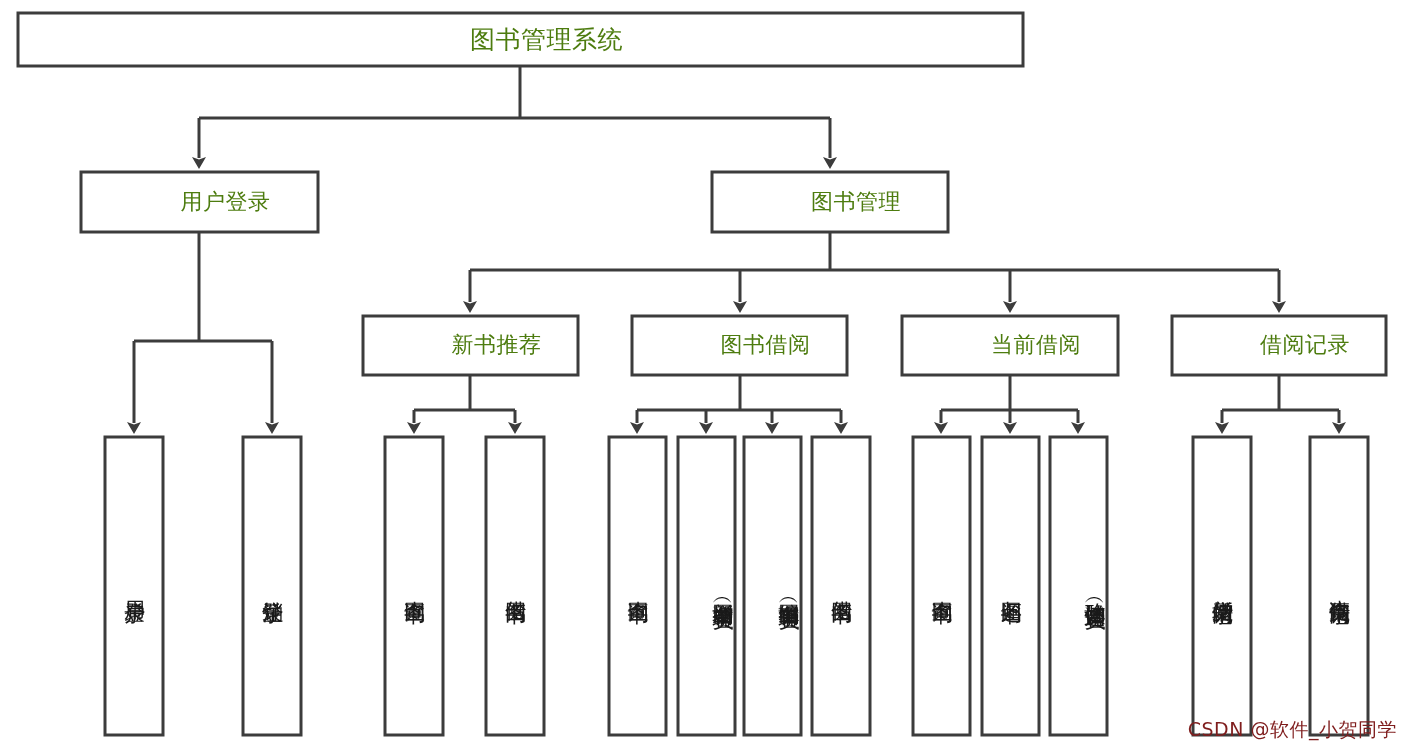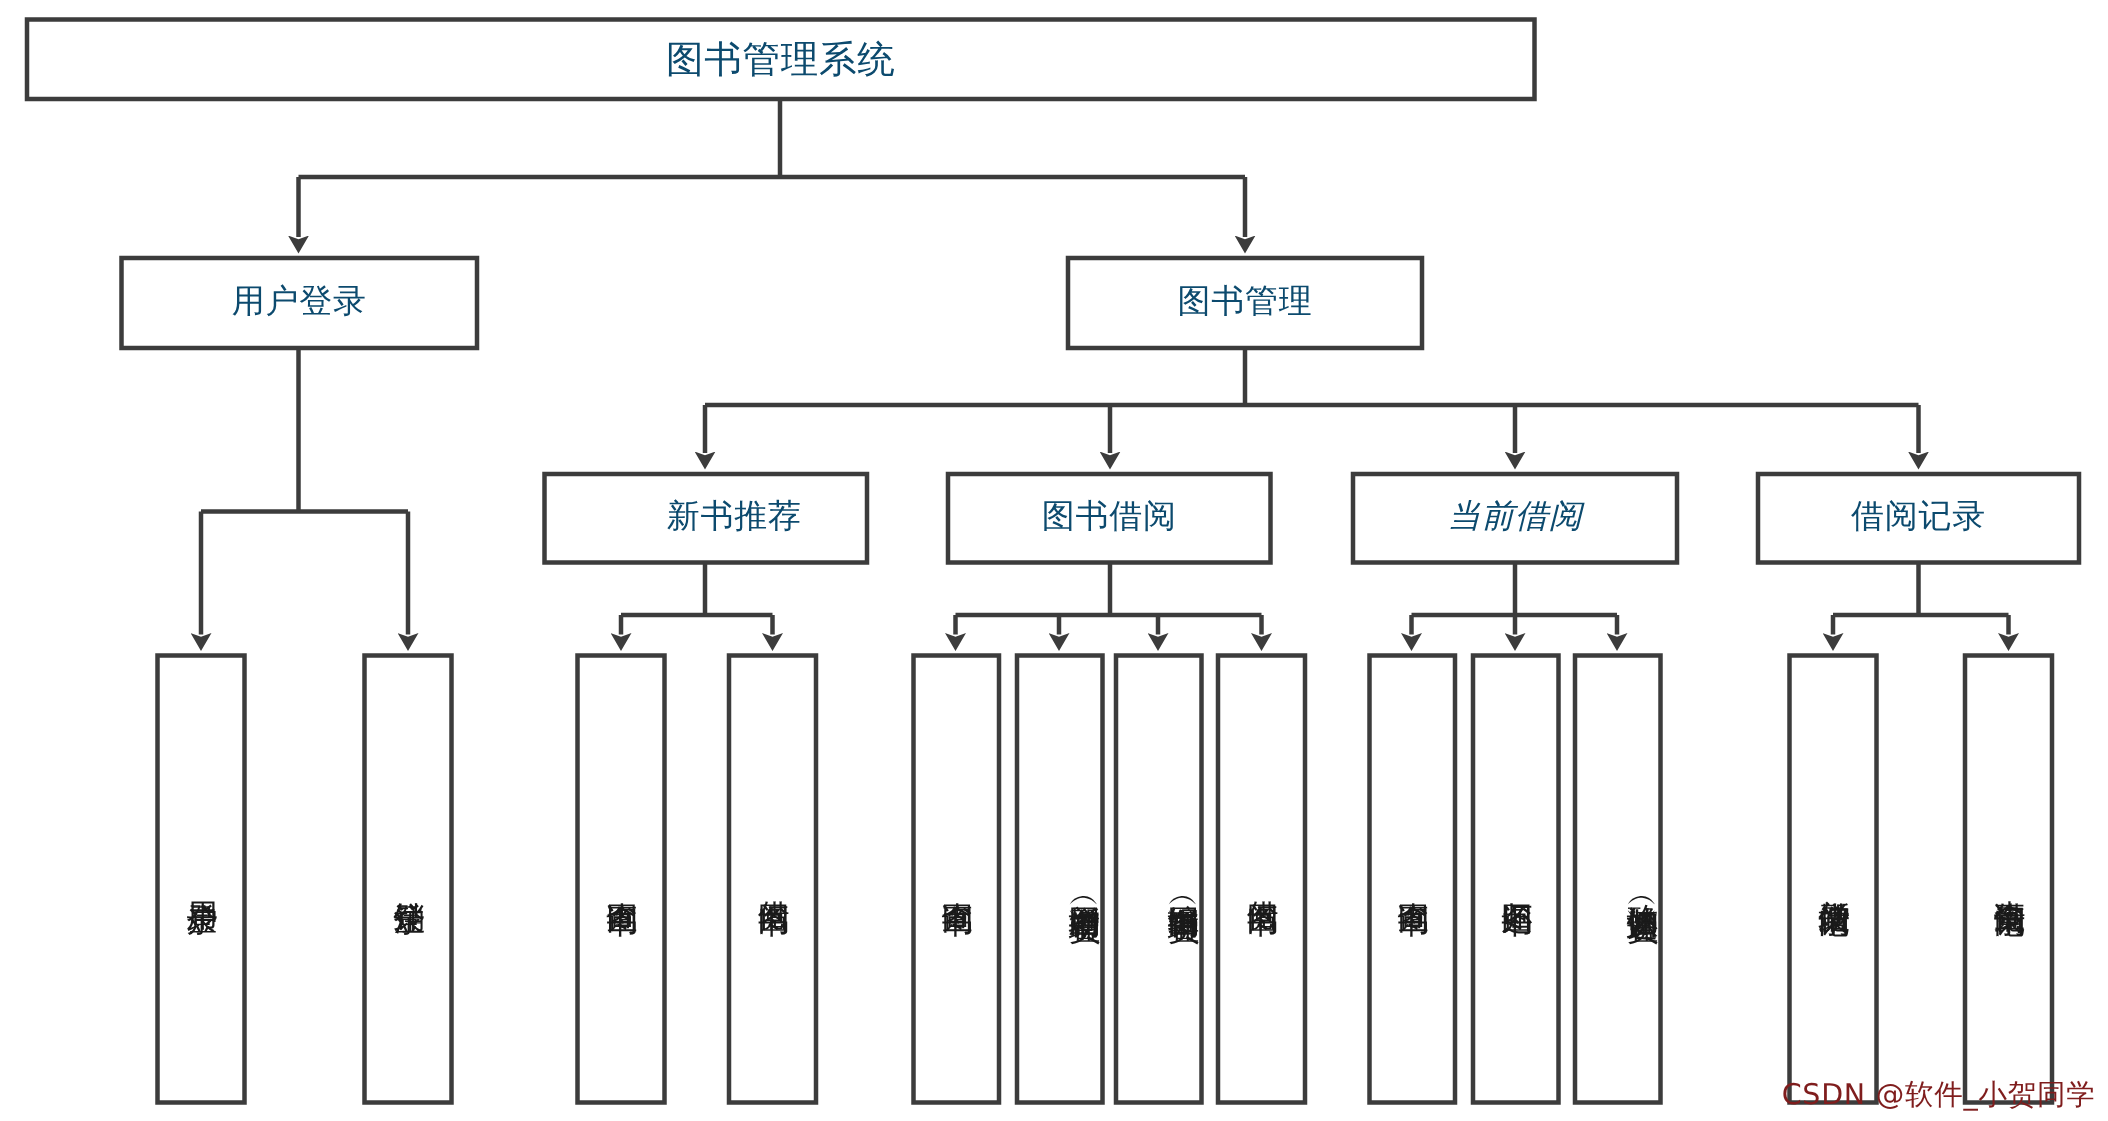--- a/index.html
+++ b/index.html
@@ -41,26 +41,27 @@
   }
   .arrow-head {
     fill: #3c3c3c;
     stroke: none;
   }
   .node-label-h {
     position: absolute;
     display: flex;
     align-items: center;
     justify-content: center;
-    color: #0c4a6e;
+    color: #4d7c0f;
     font-size: 22px;
     line-height: 1.1;
     letter-spacing: 0.5px;
     white-space: nowrap;
     pointer-events: none;
+    margin-left: 26px;
   }
   .node-label-v {
     position: absolute;
     display: flex;
     align-items: center;
     justify-content: center;
     color: #1a1a1a;
     font-size: 21px;
     line-height: 1.22;
     letter-spacing: 1px;
@@ -163,23 +164,23 @@
     <rect class="node-box" x="1193" y="437" width="58" height="298"></rect>
     <rect class="node-box" x="1310" y="437" width="58" height="298"></rect>
 
   </svg>
 
   <div class="node-label-h" style="left:18px; top:13px; width:1005px; height:53px; font-size:25px;">图书管理系统</div>
 
   <div class="node-label-h" style="left:81px; top:172px; width:237px; height:60px;">用户登录</div>
   <div class="node-label-h" style="left:712px; top:172px; width:236px; height:60px;">图书管理</div>
 
-  <div class="node-label-h" style="left:382px; top:316px; width:215px; height:59px;">新书推荐</div>
+  <div class="node-label-h" style="left:363px; top:316px; width:215px; height:59px;">新书推荐</div>
   <div class="node-label-h" style="left:632px; top:316px; width:215px; height:59px;text-align:center;">图书借阅</div>
-  <div class="node-label-h" style="left:902px; top:316px; width:216px; height:59px;font-style:italic;">当前借阅</div>
+  <div class="node-label-h" style="left:902px; top:316px; width:216px; height:59px;">当前借阅</div>
   <div class="node-label-h" style="left:1172px; top:316px; width:214px; height:59px;">借阅记录</div>
 
   <div class="node-label-v" style="left:105px; top:437px; width:58px; height:298px;">用户登录</div>
   <div class="node-label-v" style="left:243px; top:437px; width:58px; height:298px;">注销登录</div>
 
   <div class="node-label-v" style="left:385px; top:437px; width:58px; height:298px;">查询图书</div>
   <div class="node-label-v" style="left:486px; top:437px; width:58px; height:298px;">借阅图书</div>
 
   <div class="node-label-v" style="left:609px; top:437px; width:57px; height:298px;">查询图书</div>
   <div class="node-label-v" style="left:678px; top:437px; width:57px; height:298px; align-items:flex-start; padding-top:8px; box-sizing:border-box;">新增图书（管理员）</div>

